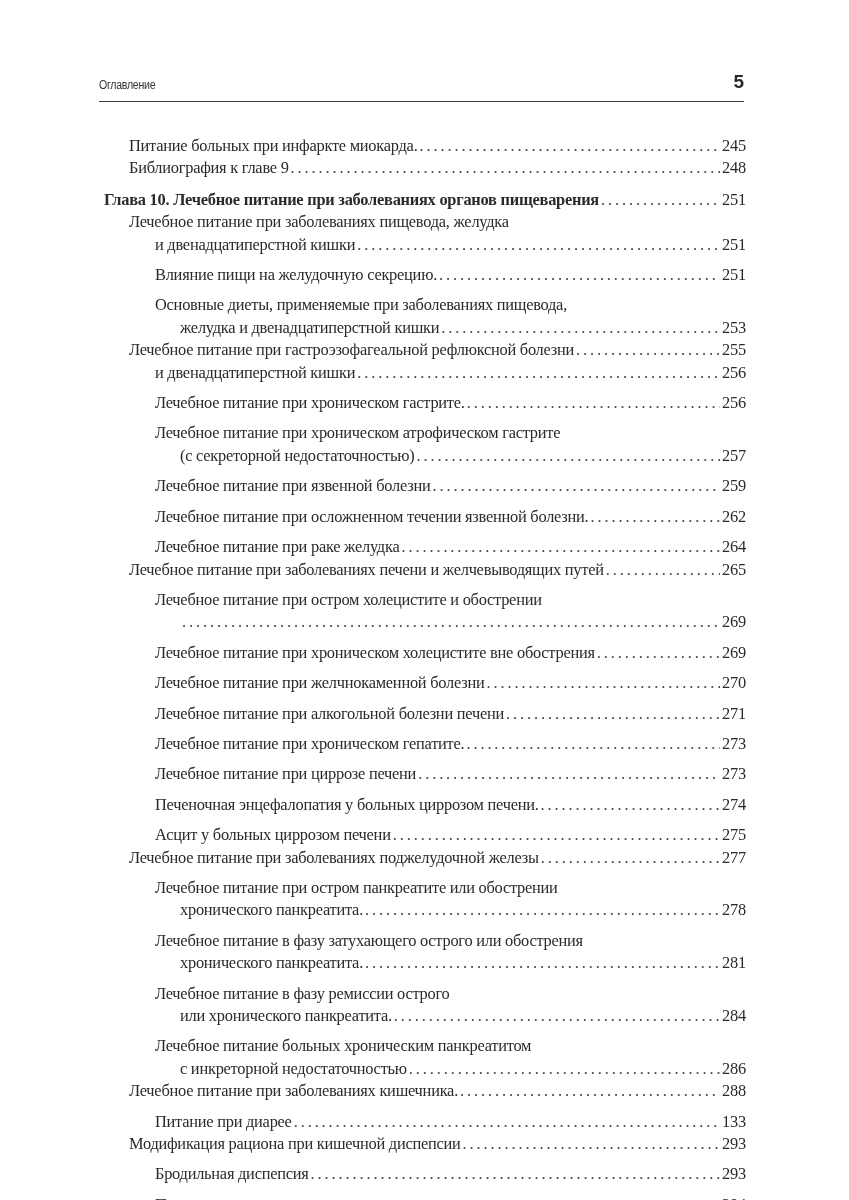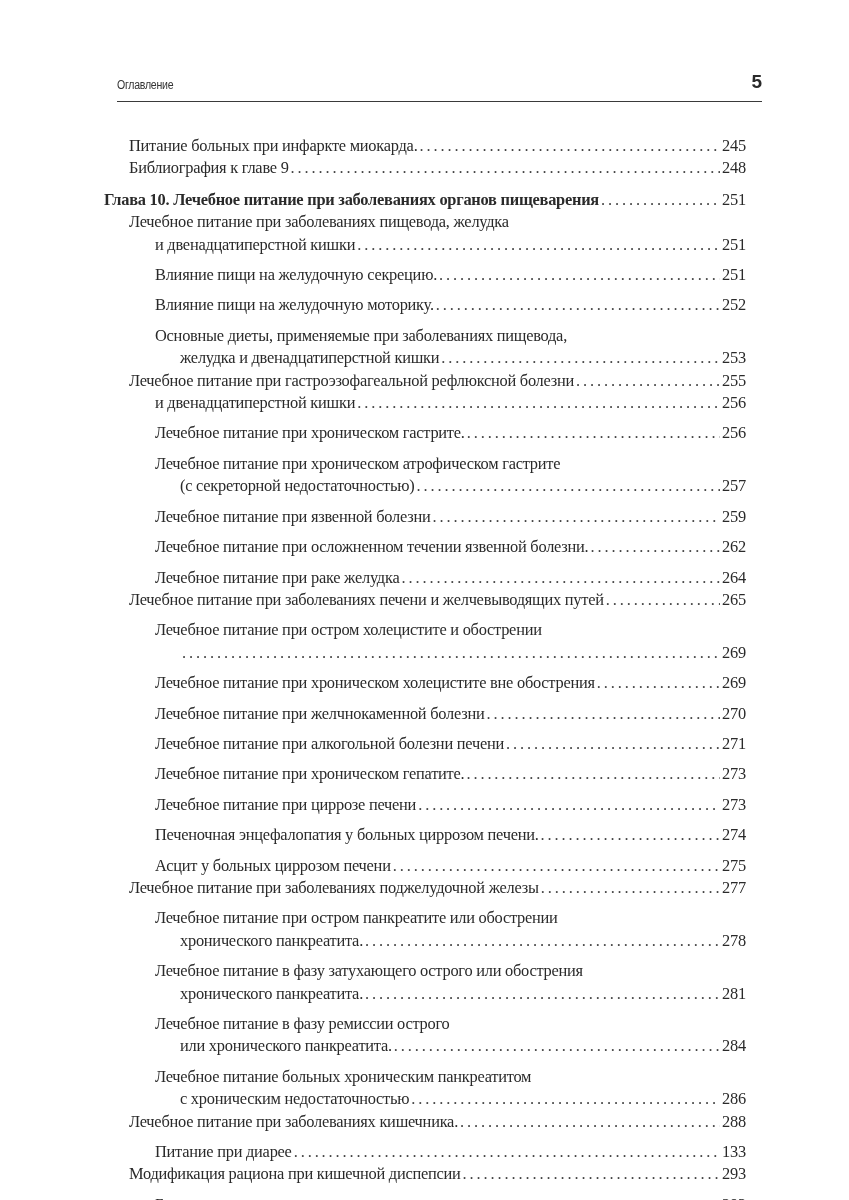--- a/index.html
+++ b/index.html
@@ -9,21 +9,21 @@
     }
     body {
       width: 849px;
       height: 1200px;
       position: relative;
       overflow: hidden;
       color: #231f20;
     }
     .page-header {
       position: absolute;
-      left: 117px;
+      left: 99px;
       top: 70px;
       width: 645px;
       height: 31px;
       border-bottom: 1.5px solid #3a3a3a;
       text-align: right;
     }
     .header-title {
       position: absolute;
       left: 0;
       top: 8px;
@@ -136,27 +136,20 @@
       </div>
     </div>
     <div class="entry">
       <div class="line lvl2">
         <span class="txt">Влияние пищи на желудочную секрецию.</span>
         <span class="dots"></span>
         <span class="pg">251</span>
       </div>
     </div>
     <div class="entry">
-      <div class="line lvl2">
-        <span class="txt">Влияние пищи на желудочную моторику.</span>
-        <span class="dots"></span>
-        <span class="pg">252</span>
-      </div>
-    </div>
-    <div class="entry">
       <div class="first-line lvl2">Основные диеты, применяемые при заболеваниях пищевода,</div>
       <div class="line cont2">
         <span class="txt">желудка и двенадцатиперстной кишки</span>
         <span class="dots"></span>
         <span class="pg">253</span>
       </div>
     </div>
     <div class="entry">
       <div class="line lvl1">
         <span class="txt">Лечебное питание при гастроэзофагеальной рефлюксной болезни</span>
@@ -297,21 +290,21 @@
       <div class="first-line lvl2">Лечебное питание в фазу ремиссии острого</div>
       <div class="line cont2">
         <span class="txt">или хронического панкреатита.</span>
         <span class="dots"></span>
         <span class="pg">284</span>
       </div>
     </div>
     <div class="entry">
       <div class="first-line lvl2">Лечебное питание больных хроническим панкреатитом</div>
       <div class="line cont2">
-        <span class="txt">с хроническим недостаточностью</span>
+        <span class="txt">с инкреторной недостаточностью</span>
         <span class="dots"></span>
         <span class="pg">286</span>
       </div>
     </div>
     <div class="entry">
       <div class="line lvl1">
         <span class="txt">Лечебное питание при заболеваниях кишечника.</span>
         <span class="dots"></span>
         <span class="pg">288</span>
       </div>

